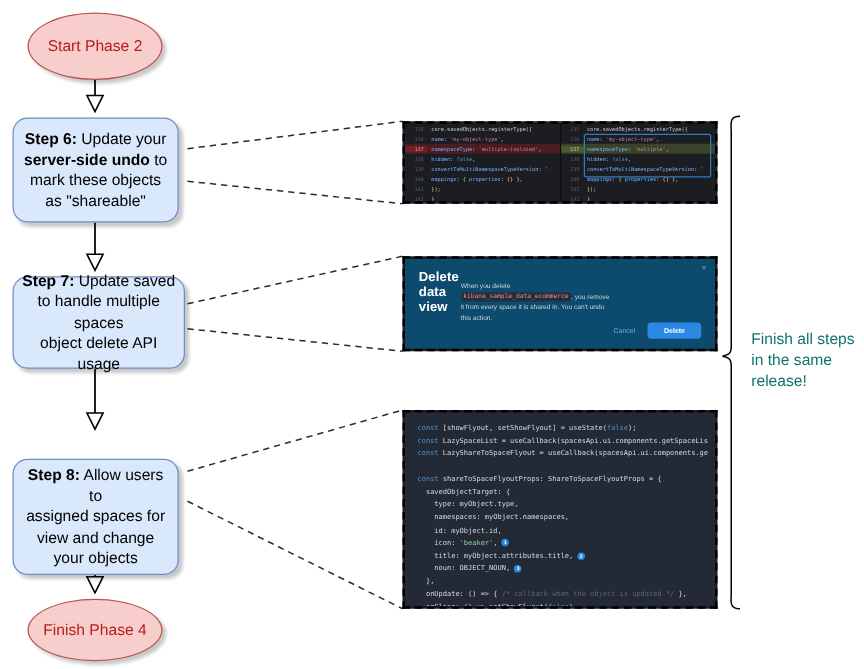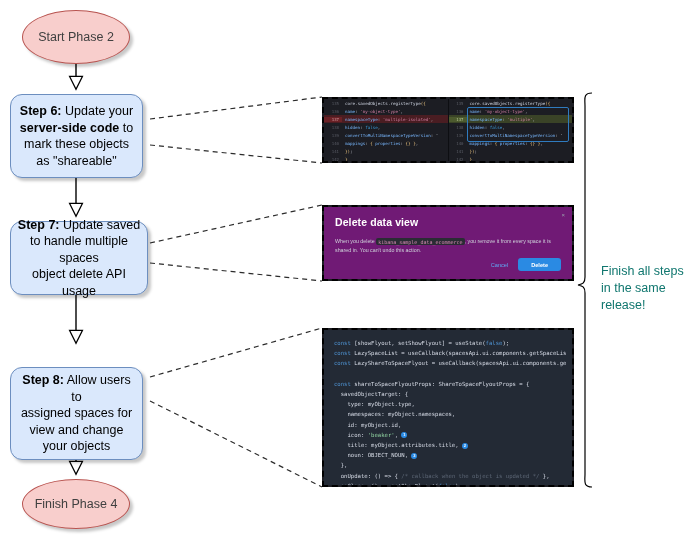--- a/index.html
+++ b/index.html
@@ -10,21 +10,21 @@
   }
   #canvas{position:absolute;left:0;top:0;width:691px;height:535px;}
   .abs{position:absolute;box-sizing:border-box;}
 
   
   .ellipse{
     border-radius:50%;
     background:#f8cecc;
     border:1px solid #b85450;
     display:flex;align-items:center;justify-content:center;
-    font-size:12.5px;color:#404040;text-align:center;
+    font-size:12.5px;color:#b91c1c;text-align:center;
     box-shadow:3px 3px 3px rgba(0,0,0,0.22);
   }
   .stepbox{
     background:#dae8fc;
     border:1px solid #6c8ebf;
     border-radius:12px;
     display:flex;align-items:center;justify-content:center;
     text-align:center;
     font-size:12.5px;line-height:1.32;
     padding:4px 6px;
@@ -62,23 +62,23 @@
   .prop{color:#79b8ff;}
   .plain{color:#cdd3e0;}
   .punc{color:#e8c07d;}
   .hlbox{
     position:absolute;border:1px solid #2f7bbf;border-radius:2px;
     pointer-events:none;
   }
 
   
   .modal{
-    width:100%;height:100%;background:#701a75;
+    width:100%;height:100%;background:#0c4a6e;
     padding:9px 11px 8px 11px;box-sizing:border-box;position:relative;
-    display:flex;flex-direction:column;
+    display:flex;flex-direction:row;
   }
   .modal-title{color:#ffffff;font-size:10.5px;font-weight:bold;letter-spacing:.1px;}
   .modal-x{
     position:absolute;right:7px;top:5px;color:#9aa1ad;font-size:6px;line-height:1;
   }
   .modal-body{
     margin-top:9px;color:#cfd3db;font-size:5.3px;line-height:1.65;max-width:232px;
   }
   .code-chip{
     font-family:"DejaVu Sans Mono","Liberation Mono",monospace;
@@ -155,21 +155,21 @@
              L585,474
              C585,481 583,487 592,487" fill="none" stroke="#000" stroke-width="1.2"></path>
   </svg>
 
   <div class="abs ellipse" style="left:22px;top:10px;width:108px;height:54px;">
     <span>Start Phase 2</span>
   </div>
 
   <div class="abs stepbox" style="left:10px;top:94px;width:133px;height:84px;">
     <div>
-      <b>Step 6:</b><span> Update your </span><b>server-side code</b><span> to mark these objects as "shareable"</span>
+      <b>Step 6:</b><span> Update your </span><b>server-side undo</b><span> to mark these objects as "shareable"</span>
     </div>
   </div>
 
   <div class="abs stepbox" style="left:10px;top:221px;width:138px;height:74px;">
     <div>
       <div><b>Step 7:</b><span> Update saved</span></div>
       <div>to handle multiple spaces</div>
       <div>object delete API usage</div>
     </div>
   </div>

